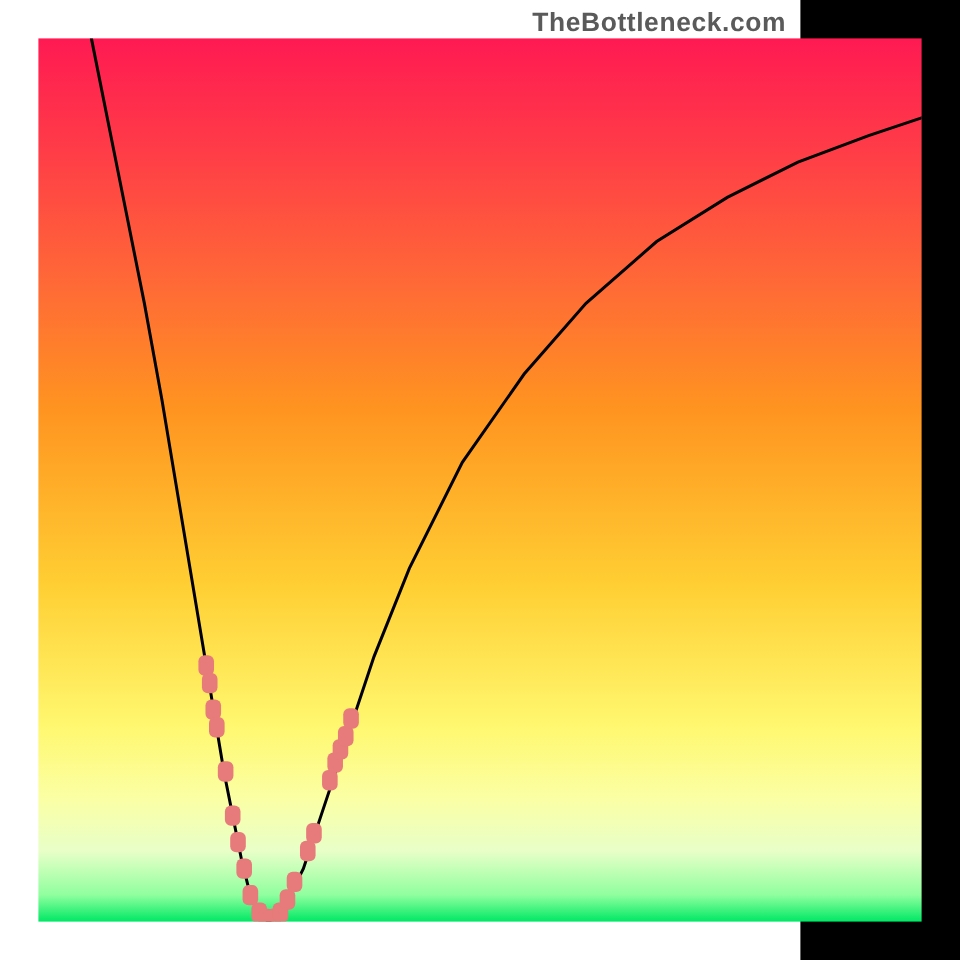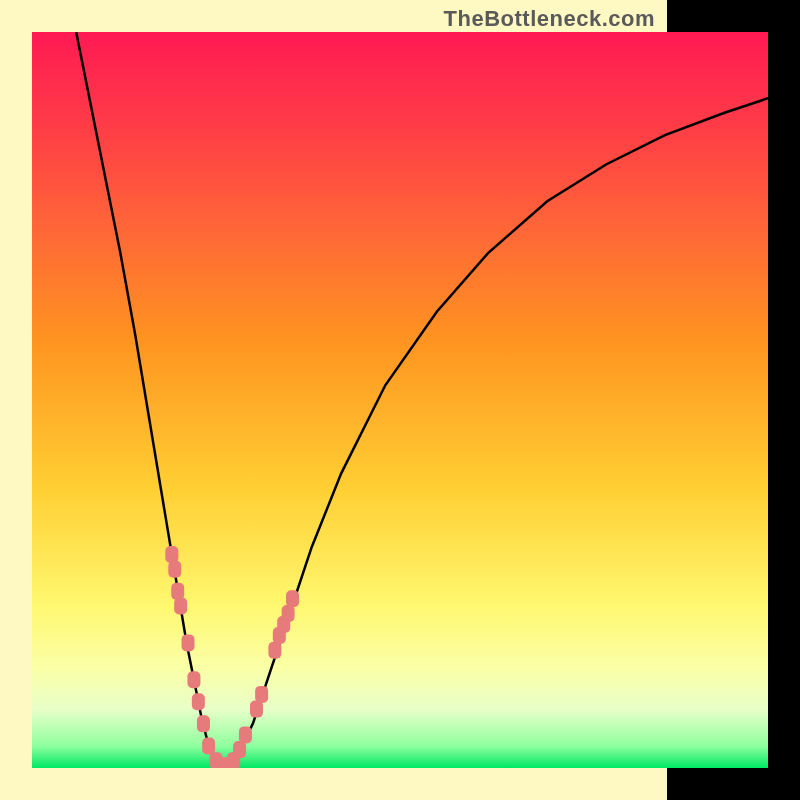--- a/index.html
+++ b/index.html
@@ -10,21 +10,21 @@
     overflow: hidden;
     background: #000;
     font-family: Arial, Helvetica, sans-serif;
   }
   .frame {
     position: absolute;
     left: 0;
     top: 0;
     width: 667px;
     height: 800px;
-    background: #fef9c3;
+    background: #ffffff;
   }
   .plot {
     position: absolute;
     left: 32px;
     top: 32px;
     width: 736px;
     height: 736px;
     background: linear-gradient(
       to bottom,
       #ff1a52 0%,

